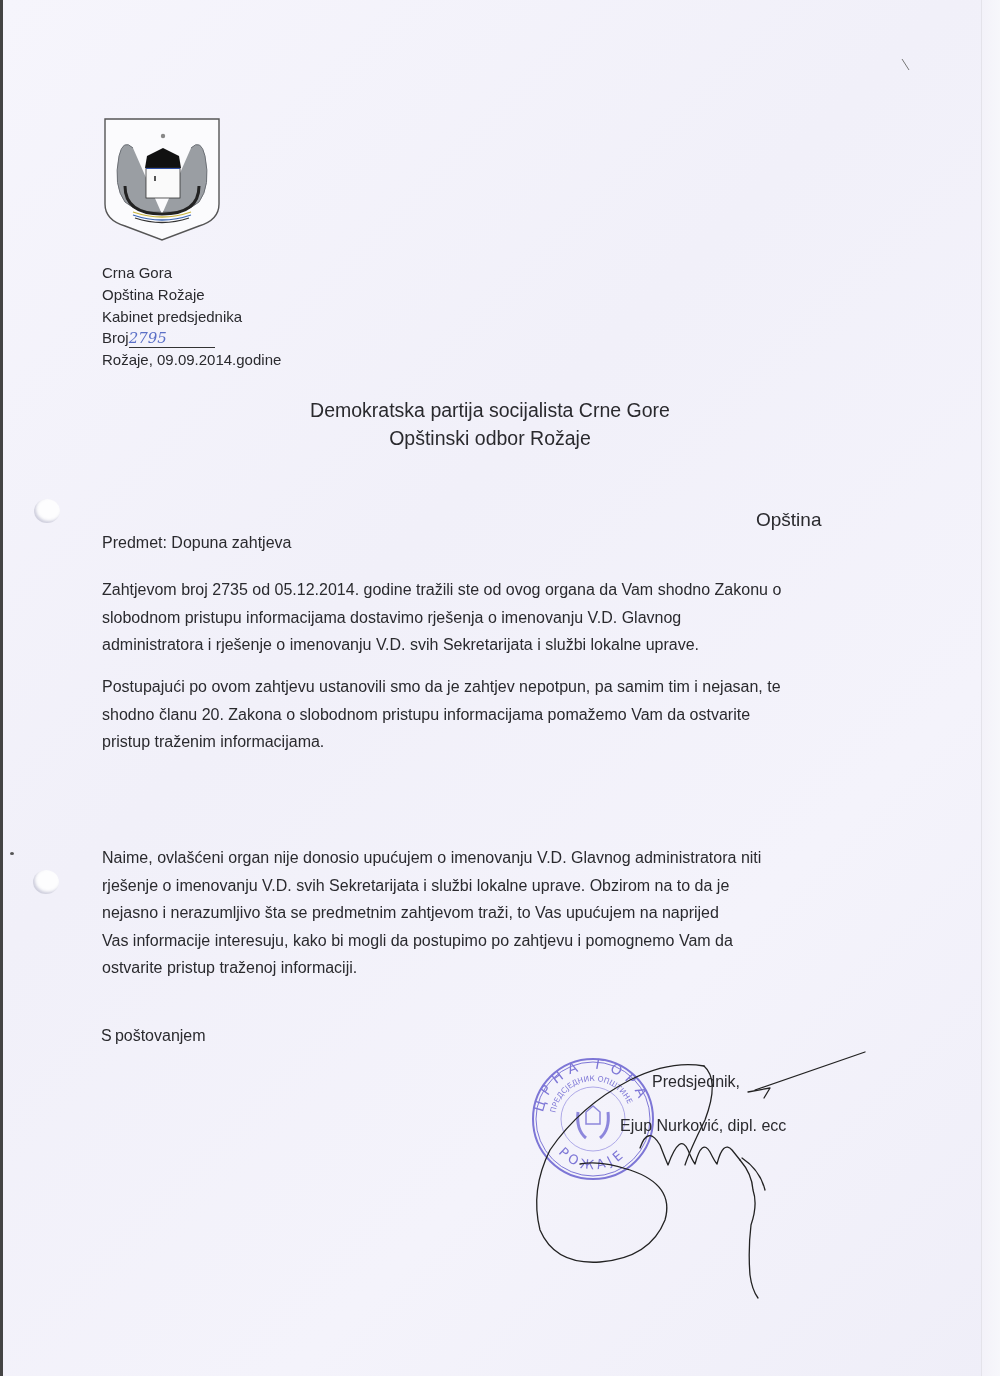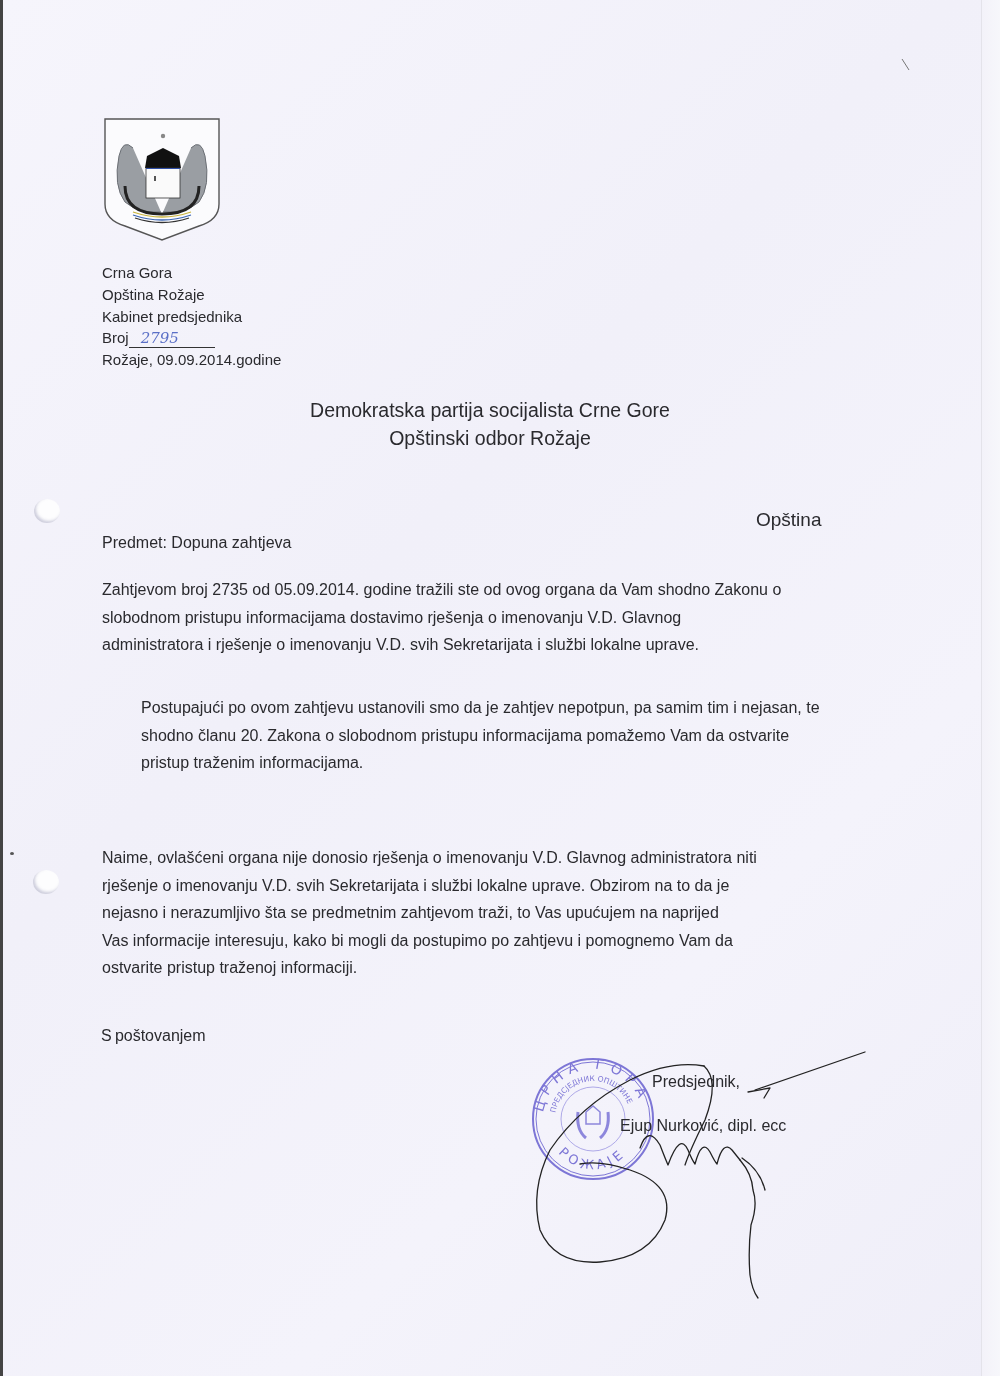--- a/index.html
+++ b/index.html
@@ -26,21 +26,21 @@
     position: absolute; width: 26px; height: 24px; border-radius: 50%;
     background: #fdfdfe; box-shadow: inset 2px -2px 3px rgba(120,120,160,0.35);
   }
   .speck { position: absolute; background: #555; border-radius: 50%; }
   .crest { position: absolute; left: 103px; top: 116px; width: 118px; height: 126px; }
   .sender { position: absolute; left: 102px; top: 262px; font-size: 15px; line-height: 21.8px; }
   .sender div { white-space: nowrap; }
   .broj-num {
     display: inline-block; width: 86px; border-bottom: 1px solid #333;
     color: #5a6fc6; font-family: "DejaVu Serif", serif; font-style: italic;
-    font-size: 15px; padding-left: 12px; box-sizing: border-box; line-height: 17px;
+    font-size: 15px; box-sizing: border-box; line-height: 17px;
   }
   .recipient {
     position: absolute; left: 240px; width: 500px; top: 396px;
     text-align: center; font-size: 19.5px; line-height: 28px;
   }
   .place { position: absolute; left: 756px; top: 509px; font-size: 19px; }
   .subject { position: absolute; left: 102px; top: 534px; font-size: 16px; }
   .body {
     position: absolute; left: 102px; width: 780px; font-size: 16px; line-height: 27.6px;
   }
@@ -92,31 +92,31 @@
 
   <div class="recipient">
     <div>Demokratska partija socijalista Crne Gore</div>
     <div>Opštinski odbor Rožaje</div>
   </div>
 
   <div class="place">Opština</div>
   <div class="subject">Predmet: Dopuna zahtjeva</div>
 
   <div class="body" style="top:576px;">
-    <p>Zahtjevom broj 2735 od 05.09.2014. godine tražili ste od ovog organa da Vam shodno Zakonu o</p>
+    <p>Zahtjevom broj 2735 od 05.12.2014. godine tražili ste od ovog organa da Vam shodno Zakonu o</p>
     <p>slobodnom pristupu informacijama dostavimo rješenja o imenovanju V.D. Glavnog</p>
     <p>administratora i rješenje o imenovanju V.D. svih Sekretarijata i službi lokalne uprave.</p>
   </div>
-  <div class="body" style="top:694px;margin-left:39px;">
+  <div class="body" style="top:673px;">
     <p>Postupajući po ovom zahtjevu ustanovili smo da je zahtjev nepotpun, pa samim tim i nejasan, te</p>
     <p>shodno članu 20. Zakona o slobodnom pristupu informacijama pomažemo Vam da ostvarite</p>
     <p>pristup traženim informacijama.</p>
   </div>
   <div class="body" style="top:844px;">
-    <p>Naime, ovlašćeni organa nije donosio rješenja o imenovanju V.D. Glavnog administratora niti</p>
+    <p>Naime, ovlašćeni organ nije donosio upućujem o imenovanju V.D. Glavnog administratora niti</p>
     <p>rješenje o imenovanju V.D. svih Sekretarijata i službi lokalne uprave. Obzirom na to da je</p>
     <p>nejasno i nerazumljivo šta se predmetnim zahtjevom traži, to Vas upućujem na naprijed</p>
     <p>Vas informacije interesuju, kako bi mogli da postupimo po zahtjevu i pomognemo Vam da</p>
     <p>ostvarite pristup traženoj informaciji.</p>
   </div>
 
   <div class="closing">S poštovanjem</div>
 
   <svg class="stamp" viewBox="0 0 130 134">
     <defs>

